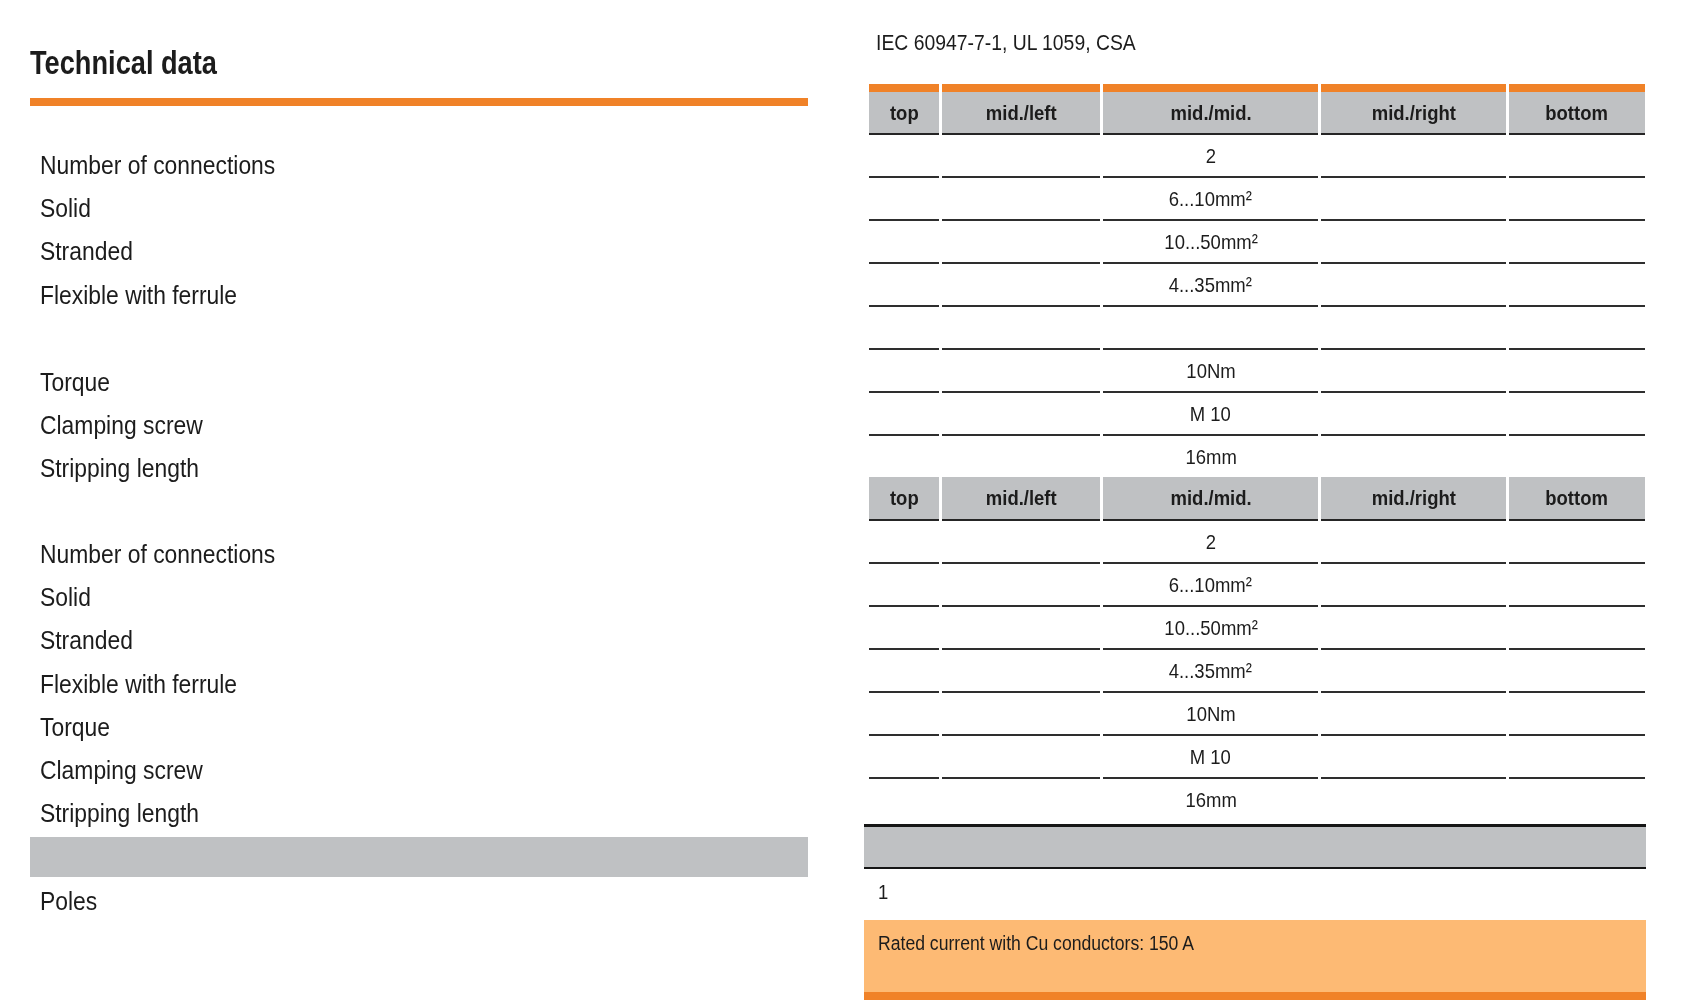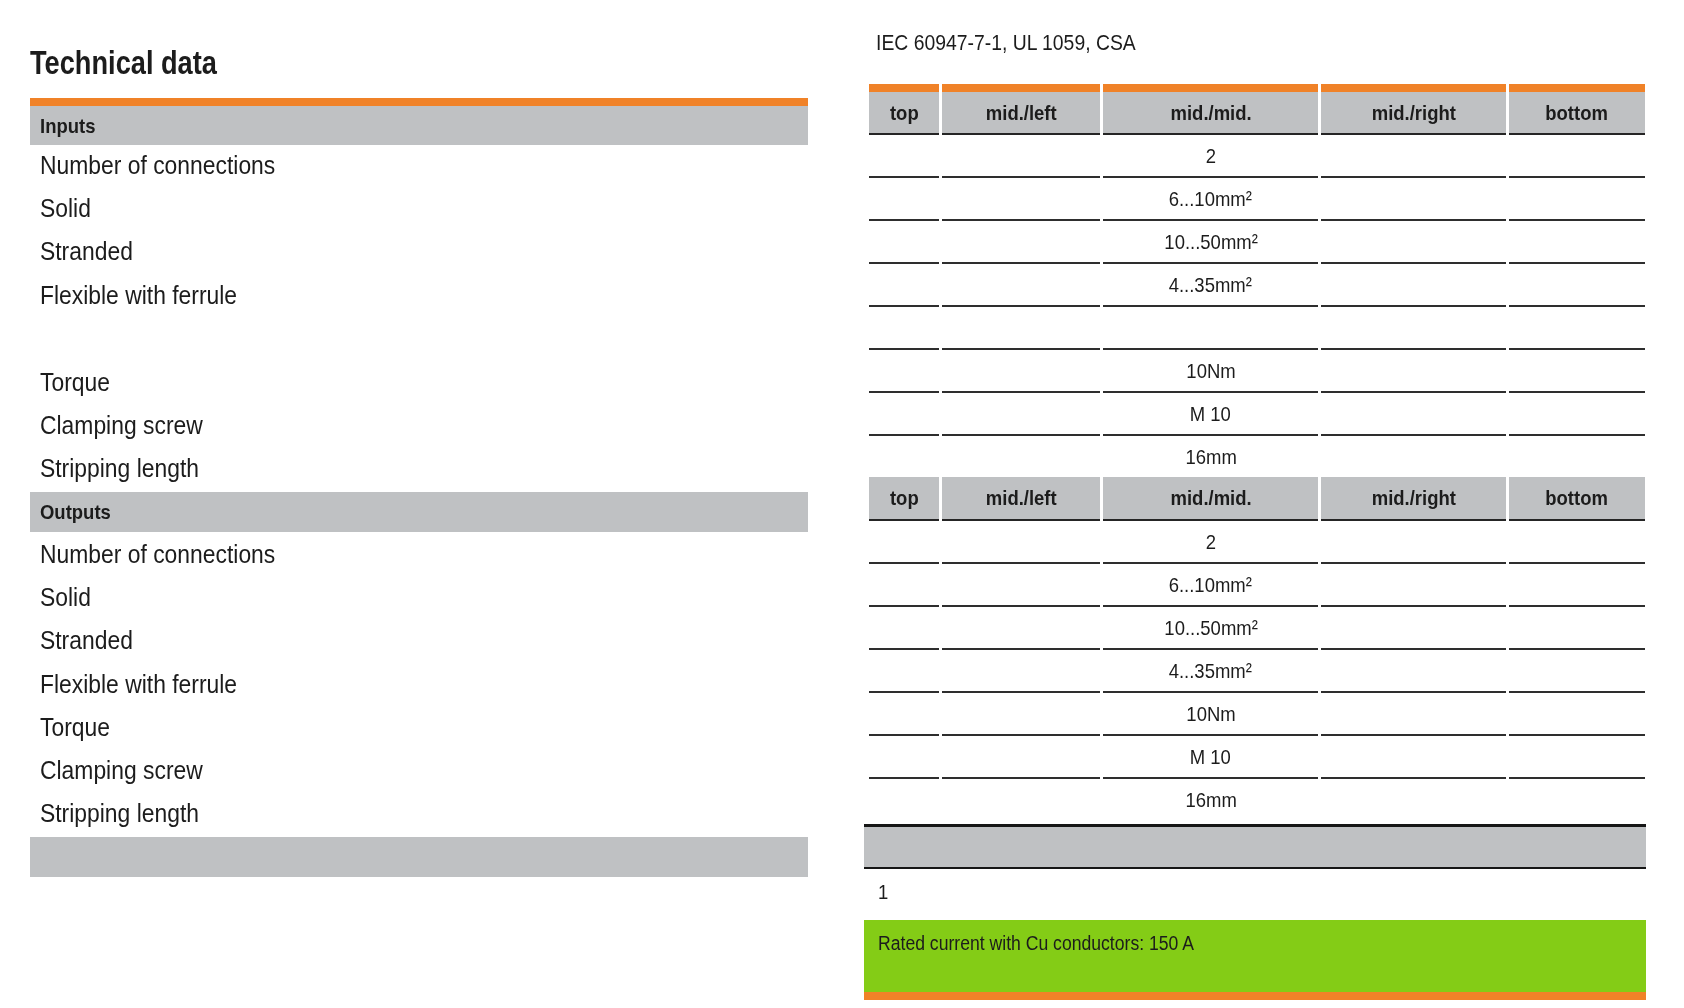--- a/index.html
+++ b/index.html
@@ -40,56 +40,55 @@
   }
   .t1 th { border-top:8px solid #F08228; }
   .t2 th { height:42px; line-height:42px; }
   .spec-table td { height:41px; line-height:41px; padding:0; text-align:center; font-size:21px;
       border-bottom:2px solid #2e2e2e; }
   .spec-table tr.last td { border-bottom:none; }
   .spacer-row-r { position:absolute; left:0; top:824px; width:782px; height:40px;
       background:#BFC1C3; border-top:3px solid #161616; border-bottom:2px solid #161616; }
   .poles-value { position:absolute; left:0; top:868px; width:782px; height:48px; line-height:48px; font-size:21px; }
   .poles-value .c { margin-left:14px; }
-  .note-bar { position:absolute; left:0; top:920px; width:782px; height:72px; background:#84cc16; font-size:20px; }
+  .note-bar { position:absolute; left:0; top:920px; width:782px; height:72px; background:#fdba74; font-size:20px; }
   .note-bar .c { margin-left:14px; margin-top:12px; }
   .rbar-bot { top:992px; }
 </style>
 </head>
 <body>
 
 <div class="canvas">
 
   <div class="left-panel">
     <div class="page-title"><span class="tt">Technical data</span></div>
 
     <div class="bar lbar-top"></div>
 
-    <div class="gray-head gh-inputs"><span class="c">Inputs</span></div>
 
     <div class="row-label" style="top:127px"><span class="c">Number of connections</span></div>
     <div class="row-label" style="top:170px"><span class="c">Solid</span></div>
     <div class="row-label" style="top:213px"><span class="c">Stranded</span></div>
     <div class="row-label" style="top:257px"><span class="c">Flexible with ferrule</span></div>
     <div class="row-label" style="top:344px"><span class="c">Torque</span></div>
     <div class="row-label" style="top:387px"><span class="c">Clamping screw</span></div>
     <div class="row-label" style="top:430px"><span class="c">Stripping length</span></div>
 
-    <div class="gray-head gh-outputs"><span class="c">Outputs</span></div>
 
     <div class="row-label" style="top:516px"><span class="c">Number of connections</span></div>
     <div class="row-label" style="top:559px"><span class="c">Solid</span></div>
     <div class="row-label" style="top:602px"><span class="c">Stranded</span></div>
     <div class="row-label" style="top:646px"><span class="c">Flexible with ferrule</span></div>
     <div class="row-label" style="top:689px"><span class="c">Torque</span></div>
     <div class="row-label" style="top:732px"><span class="c">Clamping screw</span></div>
     <div class="row-label" style="top:775px"><span class="c">Stripping length</span></div>
 
     <div class="gray-head gh-spacer"></div>
 
+    <div class="row-label poles-label"><span class="c">Poles</span></div>
 
 
     <div class="bar lbar-bot"></div>
   </div>
 
   <div class="right-panel">
     <div class="standards"><span class="c">IEC 60947-7-1, UL 1059, CSA</span></div>
 
     <table class="spec-table t1">
       <colgroup>

